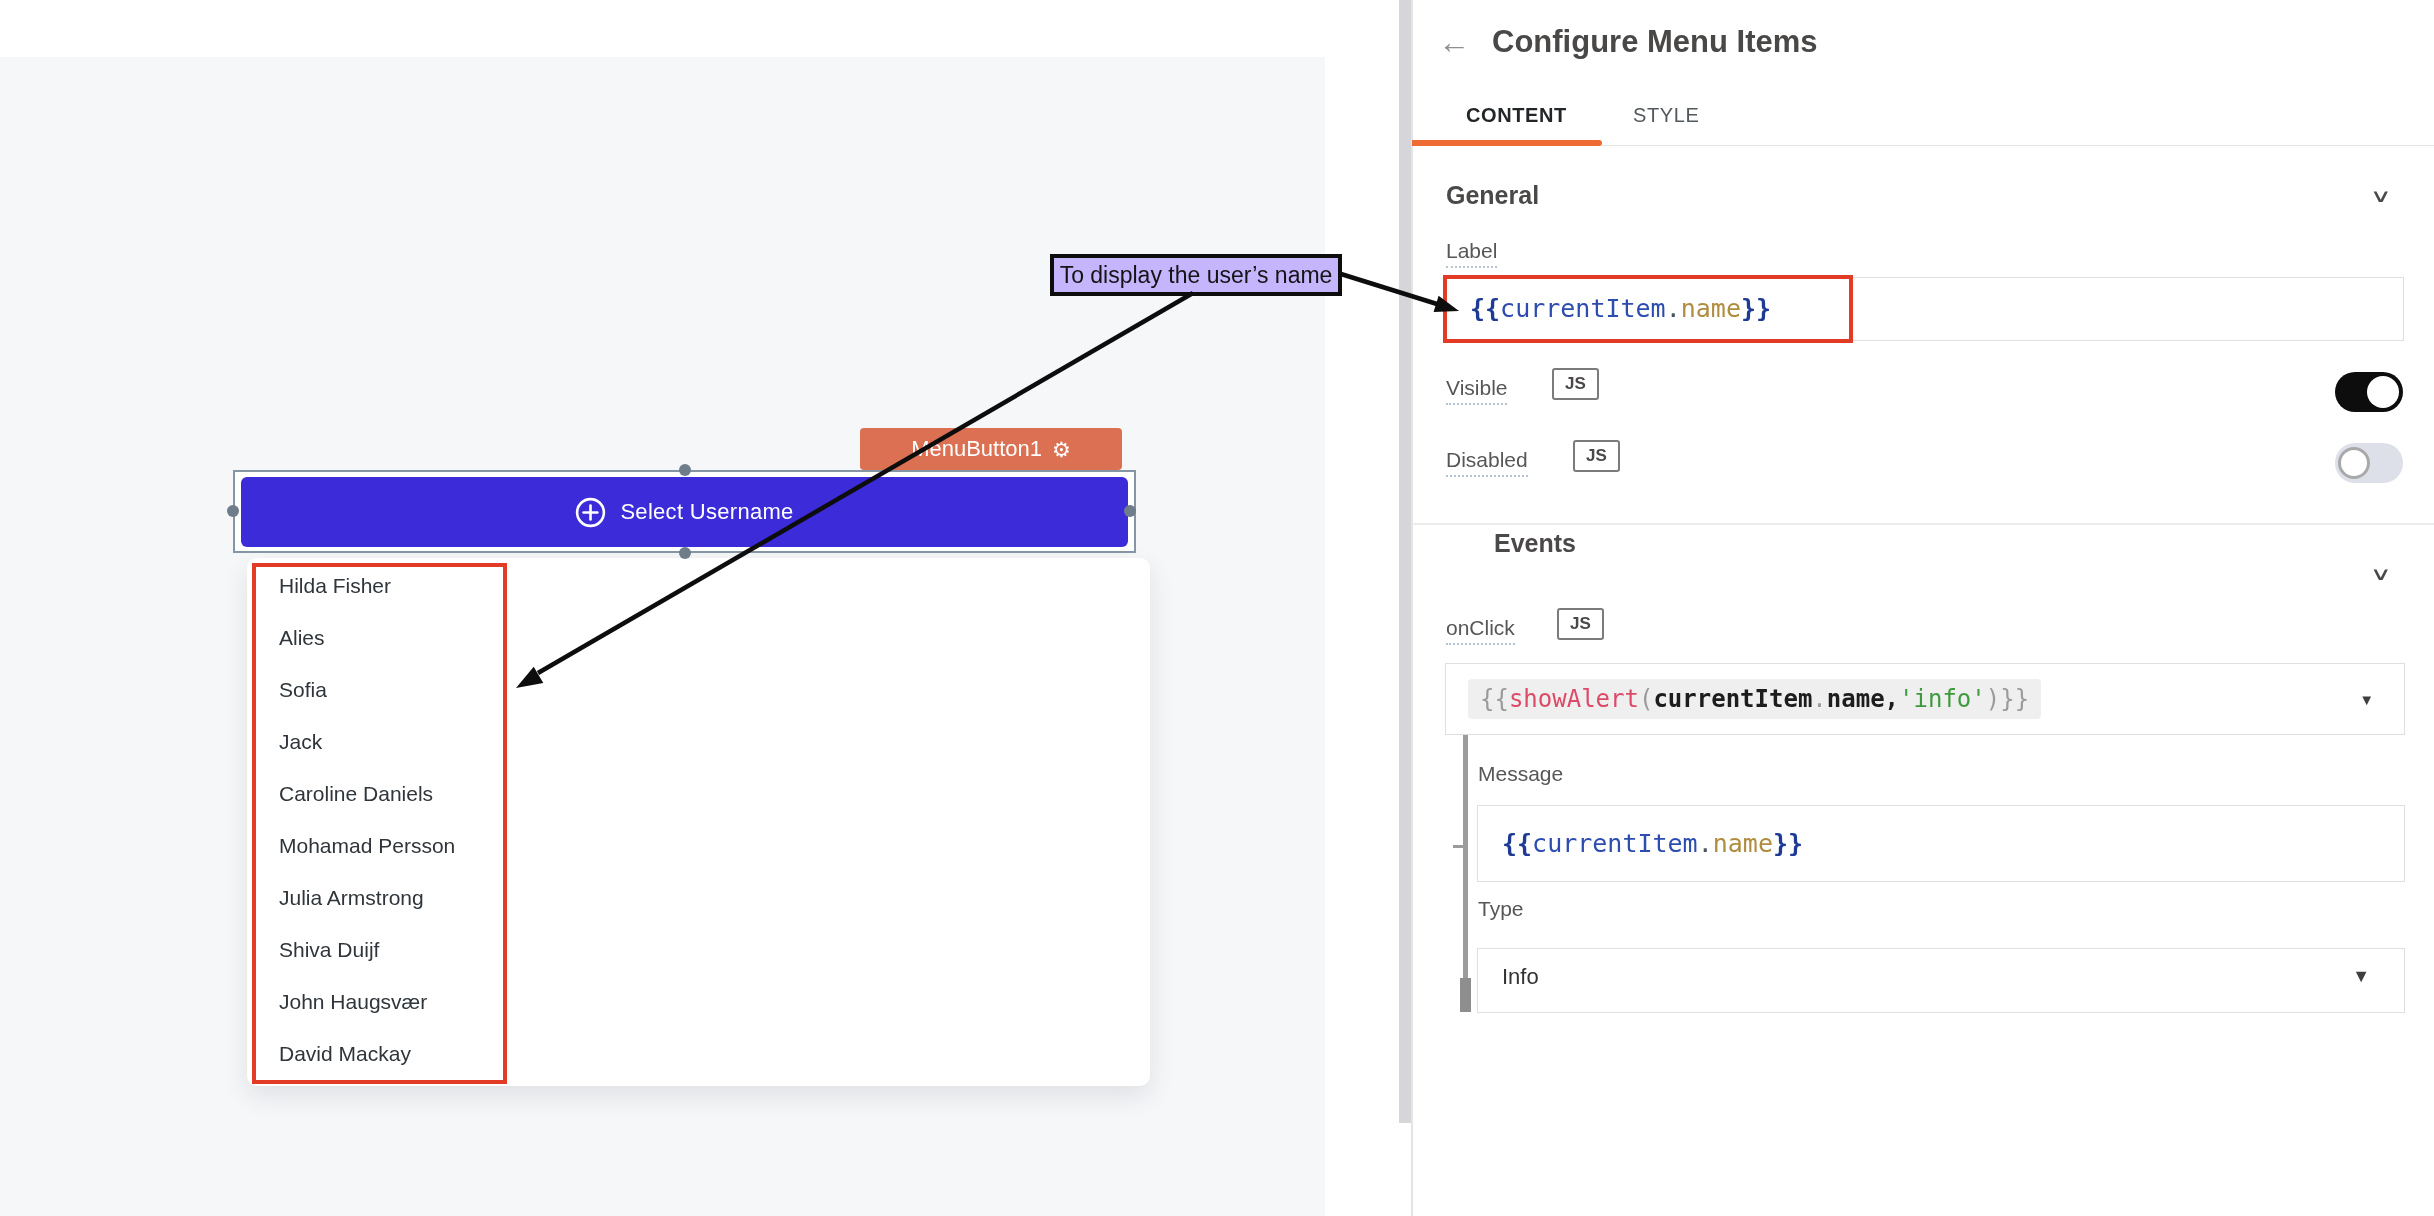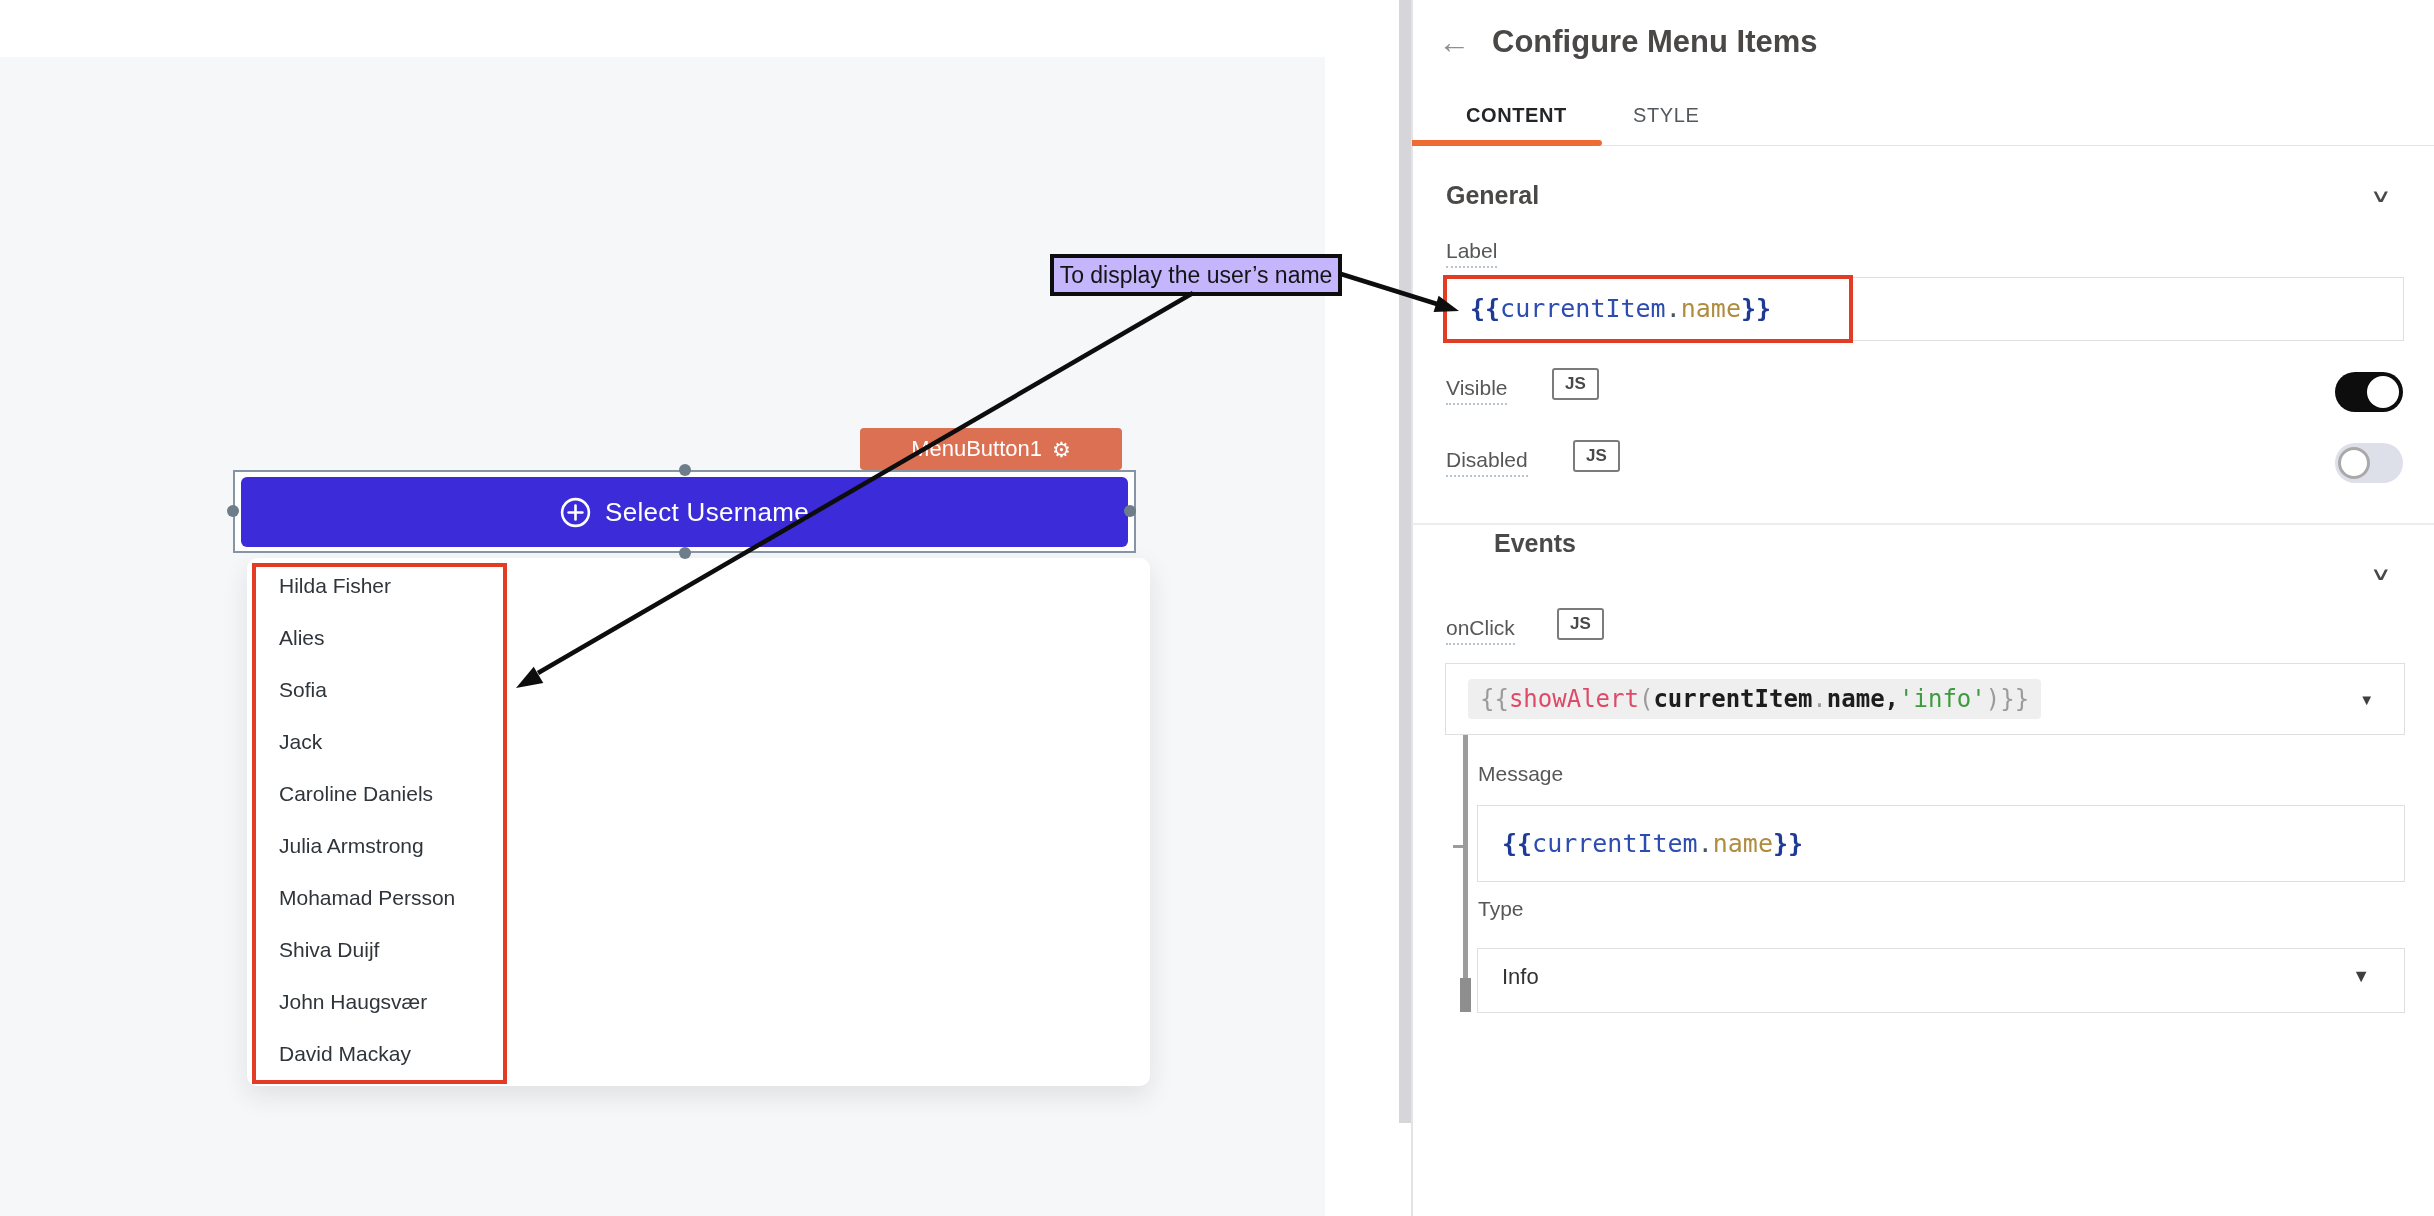--- a/index.html
+++ b/index.html
@@ -13,21 +13,21 @@
   .canvas-bg{left:0;top:57px;width:1325px;height:1159px;background:#f6f7f9;}
   .widget-tag{left:860px;top:428px;width:262px;height:42px;background:#db7053;border-radius:4px;
     display:flex;align-items:center;justify-content:center;gap:10px;color:#fff;z-index:5;}
   .widget-tag .tag-label{font-size:22px;}
   .widget-tag .gear{font-size:21px;line-height:1;}
   .sel-box{left:233px;top:470px;width:903px;height:83px;background:#ffffff;border:2px solid #8595a3;
     box-sizing:border-box;z-index:4;}
   .handle{width:12px;height:12px;border-radius:50%;background:#6f7d8a;z-index:6;}
   .menu-button{left:241px;top:477px;width:887px;height:70px;background:#3b2bd8;border-radius:6px;
     display:flex;align-items:center;justify-content:center;gap:14px;color:#fff;z-index:5;cursor:pointer;}
-  .menu-button .btn-label{font-size:26px;letter-spacing:.3px;}
+  .menu-button .btn-label{font-size:22px;letter-spacing:.3px;}
   .dropdown{left:247px;top:558px;width:903px;height:528px;background:#fff;border-radius:10px;
     box-shadow:0 10px 26px rgba(27,34,44,.10);z-index:3;}
   .menu-list{position:absolute;left:32px;top:2px;right:20px;}
   .menu-item{height:52px;line-height:52px;font-size:21px;color:#2f353a;}
   .red-box{border:4px solid #e23c26;box-sizing:border-box;z-index:20;pointer-events:none;}
   .red-box-input{left:1443px;top:275px;width:410px;height:68px;}
   .red-box-list{left:252px;top:563px;width:255px;height:521px;}
   .annotation{left:1050px;top:254px;width:292px;height:42px;background:#c4b5fd;border:4px solid #0d0d0d;
     box-sizing:border-box;display:flex;align-items:center;justify-content:center;z-index:21;}
   .annotation span{font-size:23px;color:#141414;white-space:nowrap;}
@@ -113,23 +113,23 @@
       <div class="menu-item">Hilda Fisher</div>
 
       <div class="menu-item">Alies</div>
 
       <div class="menu-item">Sofia</div>
 
       <div class="menu-item">Jack</div>
 
       <div class="menu-item">Caroline Daniels</div>
 
+      <div class="menu-item">Mohamad Persson</div>
+
       <div class="menu-item">Julia Armstrong</div>
-
-      <div class="menu-item">Mohamad Persson</div>
 
       <div class="menu-item">Shiva Duijf</div>
 
       <div class="menu-item">John Haugsvær</div>
 
       <div class="menu-item">David Mackay</div>
     </div>
 </div>
 
 <div class="abs red-box red-box-list"></div>

